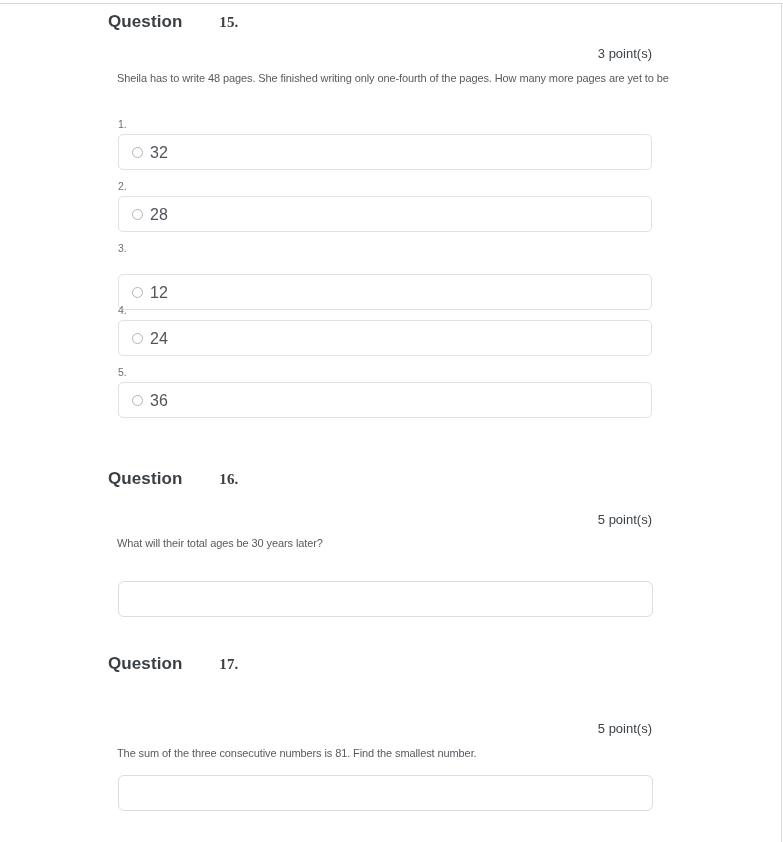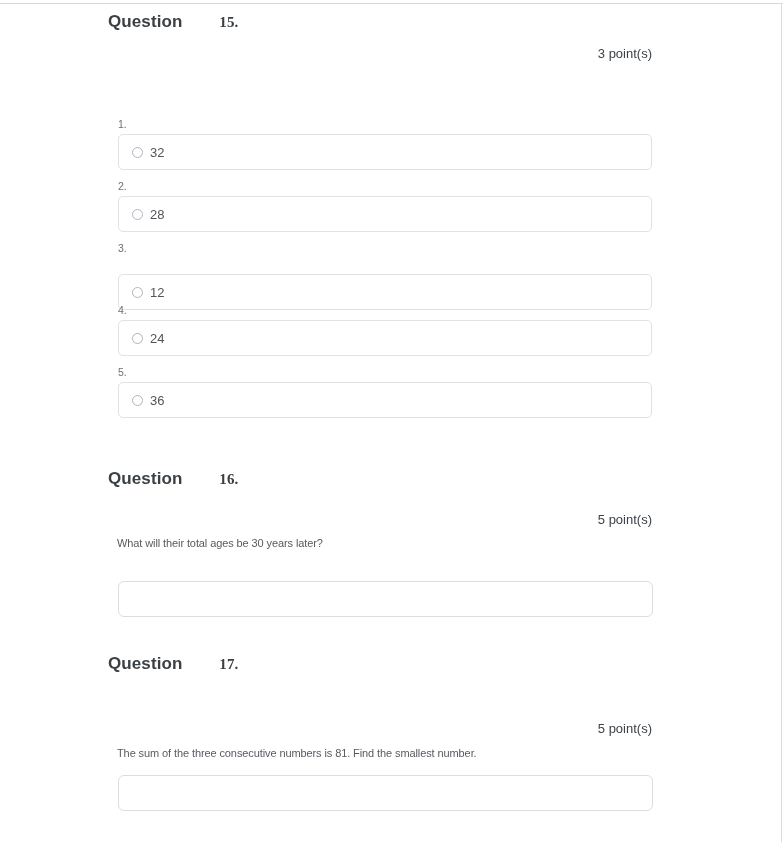--- a/index.html
+++ b/index.html
@@ -57,21 +57,21 @@
   .radio-circle {
     position: absolute; left: 13px; top: 12px;
     width: 11px; height: 11px;
     border: 1px solid #aeb5bc;
     border-radius: 50%;
     background: #ffffff;
   }
   .option-label {
     position: absolute; left: 31px; top: 0;
     line-height: 35px;
-    font-size: 13px; color: #4f555b;
+    font-size: 16px; color: #4f555b;
   }
   .answer-input {
     position: absolute; left: 118px; width: 535px; height: 36px;
     background: #ffffff;
     border: 1px solid #d9dee4;
     border-radius: 6px;
     resize: none;
     font-family: "Liberation Sans", sans-serif;
     font-size: 12px; color: #4f555b;
     padding: 6px 10px;
@@ -83,20 +83,21 @@
 
 <div class="page-top-border"></div>
 <div class="page-right-border"></div>
 
 <section>
   <h2 class="q-heading" style="top:12px;"><span>Question</span> <span class="q-number">15.</span></h2>
 
   <div class="points-badge" style="top:47px;">3 point(s)</div>
 
   <div class="q-text" style="top:69px;">
+    <div class="q-line">Sheila has to write 48 pages. She finished writing only one-fourth of the pages. How many more pages are yet to be</div>
   </div>
 
   <div class="option-index" style="top:118px;">1.</div>
   <div class="option-box" style="top:134px;">
     <span class="radio-circle"></span>
     <span class="option-label">32</span>
   </div>
 
   <div class="option-index" style="top:180px;">2.</div>
   <div class="option-box" style="top:196px;">

